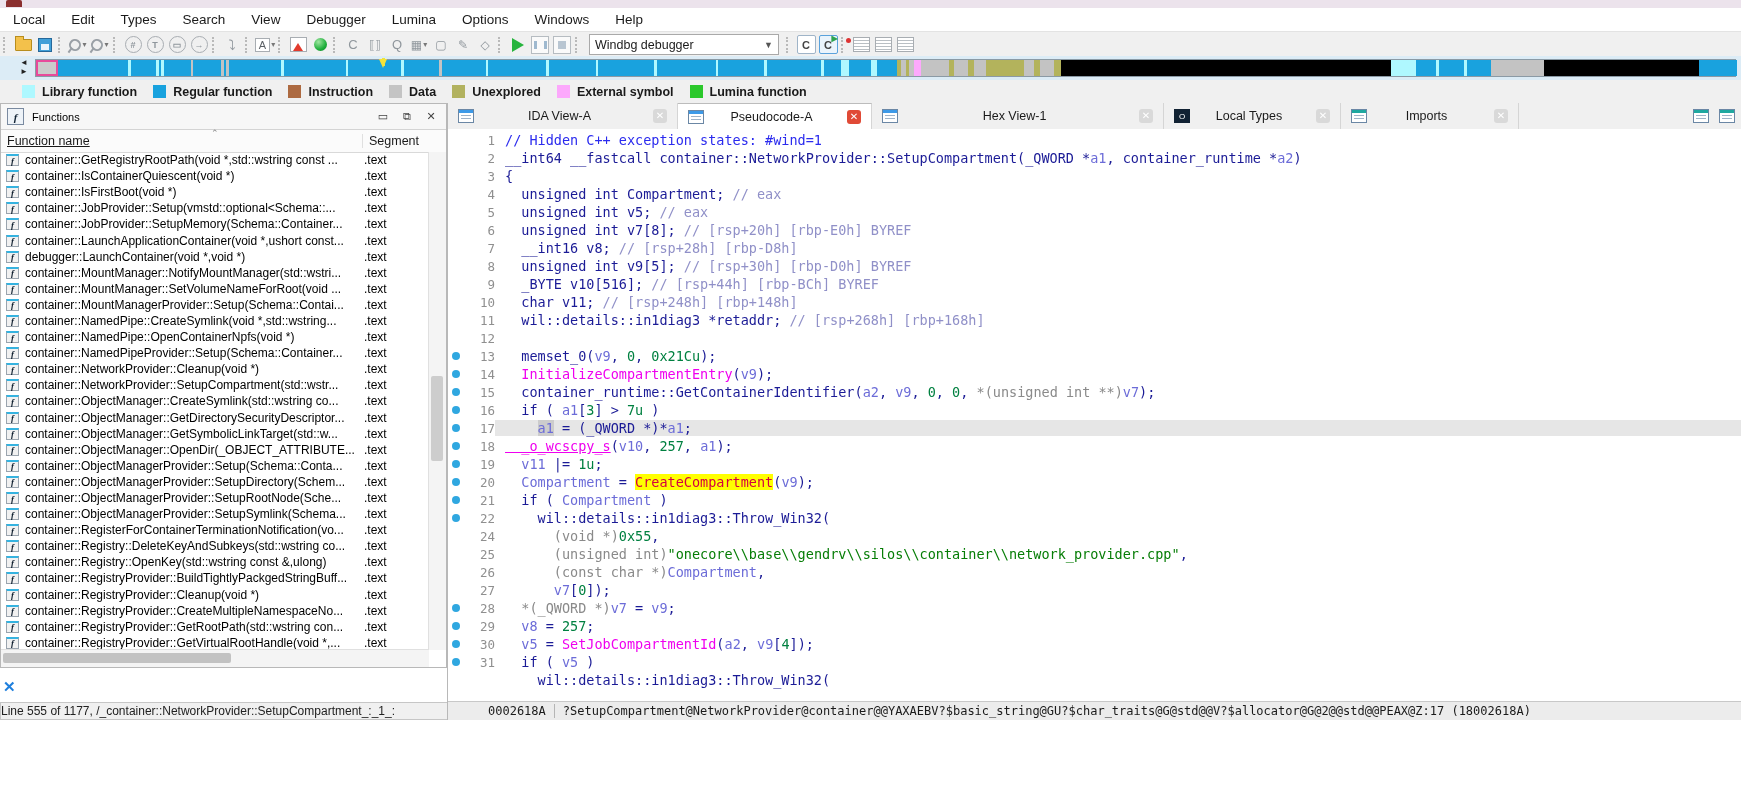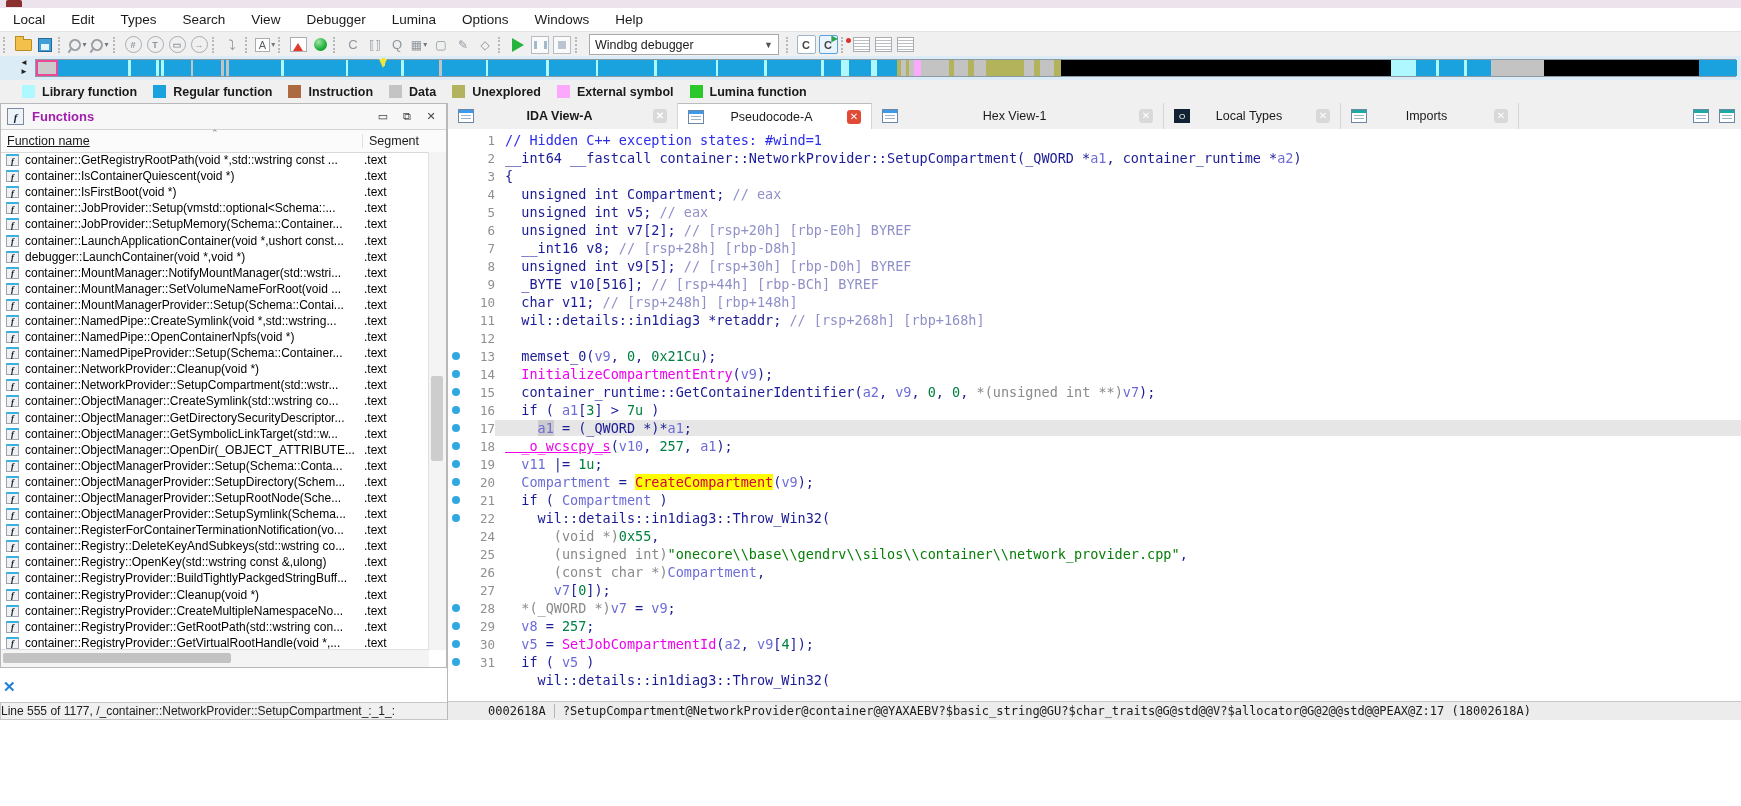--- a/index.html
+++ b/index.html
@@ -55,21 +55,21 @@
   
   #legend{position:absolute;left:0;top:80px;width:100%;height:23px;background:#f0f0f0;display:flex;align-items:center;padding-left:22px;box-sizing:border-box;}
   .lg-item{display:flex;align-items:center;margin-right:16px;font-weight:bold;}
   .lg-swatch{width:13px;height:13px;margin-right:7px;}
   .lg-label{font-size:12.5px;color:#1a1a1a;}
   
   #funcpanel{position:absolute;left:0;top:103px;width:447px;height:565px;background:#fff;border:1px solid #b8b8b8;box-sizing:border-box;}
   #fp-title{height:25px;background:#f7f7f7;border-bottom:1px solid #d4d4d4;display:flex;align-items:center;padding:0 6px;}
   .fp-ficon{width:15px;height:15px;border:1px solid #7a8aa0;background:#eef3f8;color:#123;
             font:italic bold 11px "Liberation Serif",serif;display:flex;align-items:center;justify-content:center;margin-right:8px;}
-  #fp-title-label{flex:1;font-size:13px;color:#a21caf;font-weight:bold;}
+  #fp-title-label{flex:1;font-size:11px;color:#000000;}
   .fp-btn{width:18px;height:16px;display:flex;align-items:center;justify-content:center;color:#444;font-size:11px;margin-left:6px;}
   #fp-header{height:22px;border-bottom:1px solid #d9d9d9;background:#fbfbfb;position:relative;font-size:12.5px;color:#1a1a1a;}
   #fp-header .col1{position:absolute;left:6px;top:4px;text-decoration:underline;}
   #fp-header .col2{position:absolute;left:368px;top:4px;border-left:1px solid #e0e0e0;padding-left:6px;margin-left:-7px;}
   #fp-header .sort{position:absolute;left:210px;top:-2px;color:#888;font-size:9px;}
   #fp-list{position:absolute;left:0;top:48px;right:17px;bottom:17px;overflow:hidden;}
   .fp-row{height:16.1px;display:flex;align-items:center;font-size:12px;color:#000;white-space:nowrap;}
   .row-ficon{width:13px;height:12px;min-width:13px;border:1px solid #9aa4ae;background:#f1f1f1;color:#102030;margin:0 6px 0 5px;
              font:italic bold 9px "Liberation Serif",serif;display:flex;align-items:center;justify-content:center;border-top:2px solid #35b3e0;box-sizing:border-box;}
   .fp-name{width:335px;overflow:hidden;text-overflow:clip;}
@@ -540,21 +540,21 @@
         <div id="fp-hthumb"></div>
       </div>
   </div>
 
   <div id="dock-x">✕</div>
 
   <div id="status-left">Line 555 of 1177, /_container::NetworkProvider::SetupCompartment_:_1_:</div>
 
   <div id="rightpanel">
     <div id="tabbar">
-        <div class="tab" style="width: 230px; box-sizing: border-box; font-weight: bold;">
+        <div class="tab" style="width: 230px; box-sizing: border-box;">
           <span class="tab-icon"></span>
           <span class="tab-label">IDA View-A</span>
           <span class="tab-close">✕</span>
         </div>
         <div class="tab active" style="width: 194px; box-sizing: border-box;">
           <span class="tab-icon"></span>
           <span class="tab-label">Pseudocode-A</span>
           <span class="tab-close red">✕</span>
         </div>
         <div class="tab" style="width: 292px; box-sizing: border-box;">
@@ -576,21 +576,21 @@
           <span class="tab-icon teal"></span>
           <span class="tab-icon teal"></span>
         </div>
       </div>
     <div id="codearea">
         <div class="cl"><span class="ln-dot"></span><span class="ln-num">1</span><span class="codewrap"><span class="tk-C">// Hidden C++ exception states: #wind=1</span></span></div>
         <div class="cl"><span class="ln-dot"></span><span class="ln-num">2</span><span class="codewrap"><span class="tk-k">__int64 __fastcall container::NetworkProvider::SetupCompartment(_QWORD *</span><span class="tk-v">a1</span><span class="tk-k">, container_runtime *</span><span class="tk-v">a2</span><span class="tk-k">)</span></span></div>
         <div class="cl"><span class="ln-dot"></span><span class="ln-num">3</span><span class="codewrap"><span class="tk-k">{</span></span></div>
         <div class="cl"><span class="ln-dot"></span><span class="ln-num">4</span><span class="codewrap"><span class="tk-k">  unsigned int Compartment; </span><span class="tk-c">// eax</span></span></div>
         <div class="cl"><span class="ln-dot"></span><span class="ln-num">5</span><span class="codewrap"><span class="tk-k">  unsigned int v5; </span><span class="tk-c">// eax</span></span></div>
-        <div class="cl"><span class="ln-dot"></span><span class="ln-num">6</span><span class="codewrap"><span class="tk-k">  unsigned int v7[2]; </span><span class="tk-c">// [rsp+20h] [rbp-E0h] BYREF</span></span></div>
+        <div class="cl"><span class="ln-dot"></span><span class="ln-num">6</span><span class="codewrap"><span class="tk-k">  unsigned int v7[8]; </span><span class="tk-c">// [rsp+20h] [rbp-E0h] BYREF</span></span></div>
         <div class="cl"><span class="ln-dot"></span><span class="ln-num">7</span><span class="codewrap"><span class="tk-k">  __int16 v8; </span><span class="tk-c">// [rsp+28h] [rbp-D8h]</span></span></div>
         <div class="cl"><span class="ln-dot"></span><span class="ln-num">8</span><span class="codewrap"><span class="tk-k">  unsigned int v9[5]; </span><span class="tk-c">// [rsp+30h] [rbp-D0h] BYREF</span></span></div>
         <div class="cl"><span class="ln-dot"></span><span class="ln-num">9</span><span class="codewrap"><span class="tk-k">  _BYTE v10[516]; </span><span class="tk-c">// [rsp+44h] [rbp-BCh] BYREF</span></span></div>
         <div class="cl"><span class="ln-dot"></span><span class="ln-num">10</span><span class="codewrap"><span class="tk-k">  char v11; </span><span class="tk-c">// [rsp+248h] [rbp+148h]</span></span></div>
         <div class="cl"><span class="ln-dot"></span><span class="ln-num">11</span><span class="codewrap"><span class="tk-k">  wil::details::in1diag3 *retaddr; </span><span class="tk-c">// [rsp+268h] [rbp+168h]</span></span></div>
         <div class="cl"><span class="ln-dot"></span><span class="ln-num">12</span><span class="codewrap"></span></div>
         <div class="cl"><span class="ln-dot"><i></i></span><span class="ln-num">13</span><span class="codewrap"><span class="tk-k">  memset_0(</span><span class="tk-v">v9</span><span class="tk-k">, </span><span class="tk-n">0</span><span class="tk-k">, </span><span class="tk-n">0x21Cu</span><span class="tk-k">);</span></span></div>
         <div class="cl"><span class="ln-dot"><i></i></span><span class="ln-num">14</span><span class="codewrap"><span class="tk-m">  InitializeCompartmentEntry</span><span class="tk-k">(</span><span class="tk-v">v9</span><span class="tk-k">);</span></span></div>
         <div class="cl"><span class="ln-dot"><i></i></span><span class="ln-num">15</span><span class="codewrap"><span class="tk-k">  container_runtime::GetContainerIdentifier(</span><span class="tk-v">a2</span><span class="tk-k">, </span><span class="tk-v">v9</span><span class="tk-k">, </span><span class="tk-n">0</span><span class="tk-k">, </span><span class="tk-n">0</span><span class="tk-k">, </span><span class="tk-g">*(unsigned int **)</span><span class="tk-v">v7</span><span class="tk-k">);</span></span></div>
         <div class="cl"><span class="ln-dot"><i></i></span><span class="ln-num">16</span><span class="codewrap"><span class="tk-k">  if ( </span><span class="tk-v">a1</span><span class="tk-k">[</span><span class="tk-n">3</span><span class="tk-k">] &gt; </span><span class="tk-n">7u</span><span class="tk-k"> )</span></span></div>

